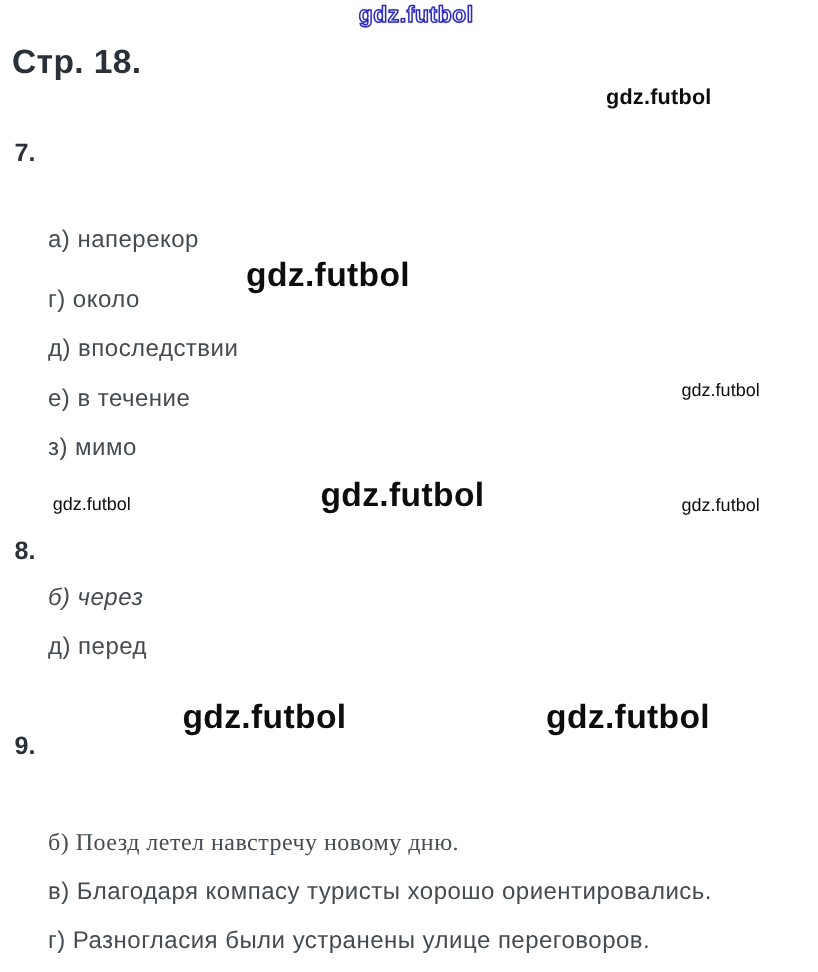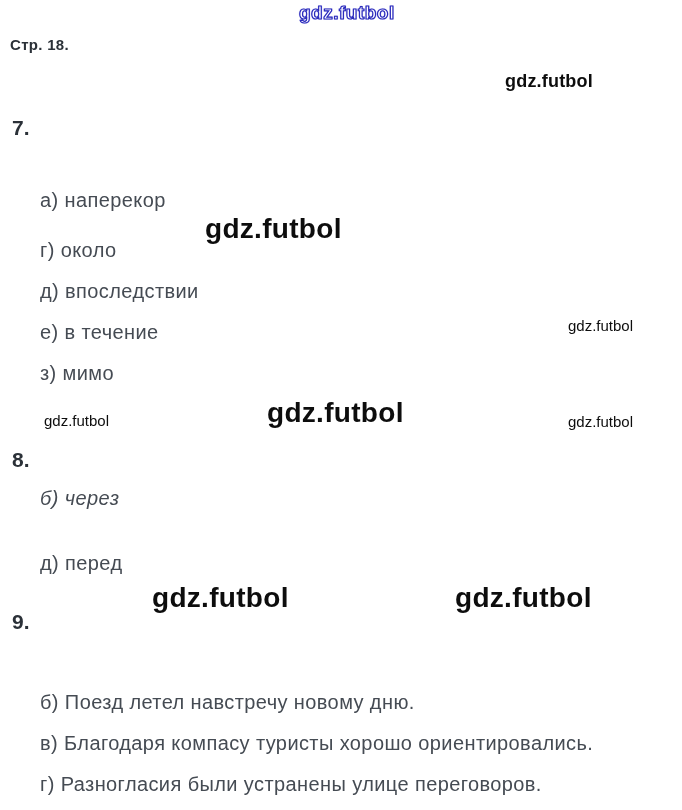--- a/index.html
+++ b/index.html
@@ -11,21 +11,21 @@
     position: relative;
     width: 672px;
     height: 810px;
     background: #ffffff;
     font-family: "Liberation Sans", sans-serif;
     overflow: hidden;
   }
   .abs { position: absolute; white-space: nowrap; }
 
   .page-title {
-    font-size: 15px;
+    font-size: 28px;
     font-weight: 700;
     color: #2b3138;
     letter-spacing: 0.3px;
   }
   .section-number {
     font-size: 21px;
     font-weight: 700;
     color: #2b3138;
   }
   .item-text {
@@ -83,23 +83,23 @@
   <div class="abs wm-big" style="left:205px; top:213px;">gdz.futbol</div>
 
   <div class="abs wm-small" style="left:568px; top:317px;">gdz.futbol</div>
 
   <div class="abs wm-small" style="left:44px; top:412px;">gdz.futbol</div>
   <div class="abs wm-big" style="left:267px; top:397px;">gdz.futbol</div>
   <div class="abs wm-small" style="left:568px; top:413px;">gdz.futbol</div>
 
   <div class="abs section-number" style="left:12px; top:448px;">8.</div>
   <div class="abs item-text" style="left:40px; top:487px;font-style:italic;">б) через</div>
-  <div class="abs item-text" style="left:40px; top:552px;">д) перед</div>
+  <div class="abs item-text" style="left:40px; top:528px;">д) перед</div>
 
   <div class="abs wm-big" style="left:152px; top:582px;">gdz.futbol</div>
   <div class="abs wm-big" style="left:455px; top:582px;">gdz.futbol</div>
 
   <div class="abs section-number" style="left:12px; top:610px;">9.</div>
-  <div class="abs item-text" style="left:40px; top:691px;">б) Поезд летел навстречу новому дню.</div>
+  <div class="abs item-text" style="left:40px; top:691px;font-family:Liberation Serif, serif;">б) Поезд летел навстречу новому дню.</div>
   <div class="abs item-text" style="left:40px; top:732px;">в) Благодаря компасу туристы хорошо ориентировались.</div>
   <div class="abs item-text" style="left:40px; top:773px;">г) Разногласия были устранены улице переговоров.</div>
 
 </div>
 
 </body></html>

